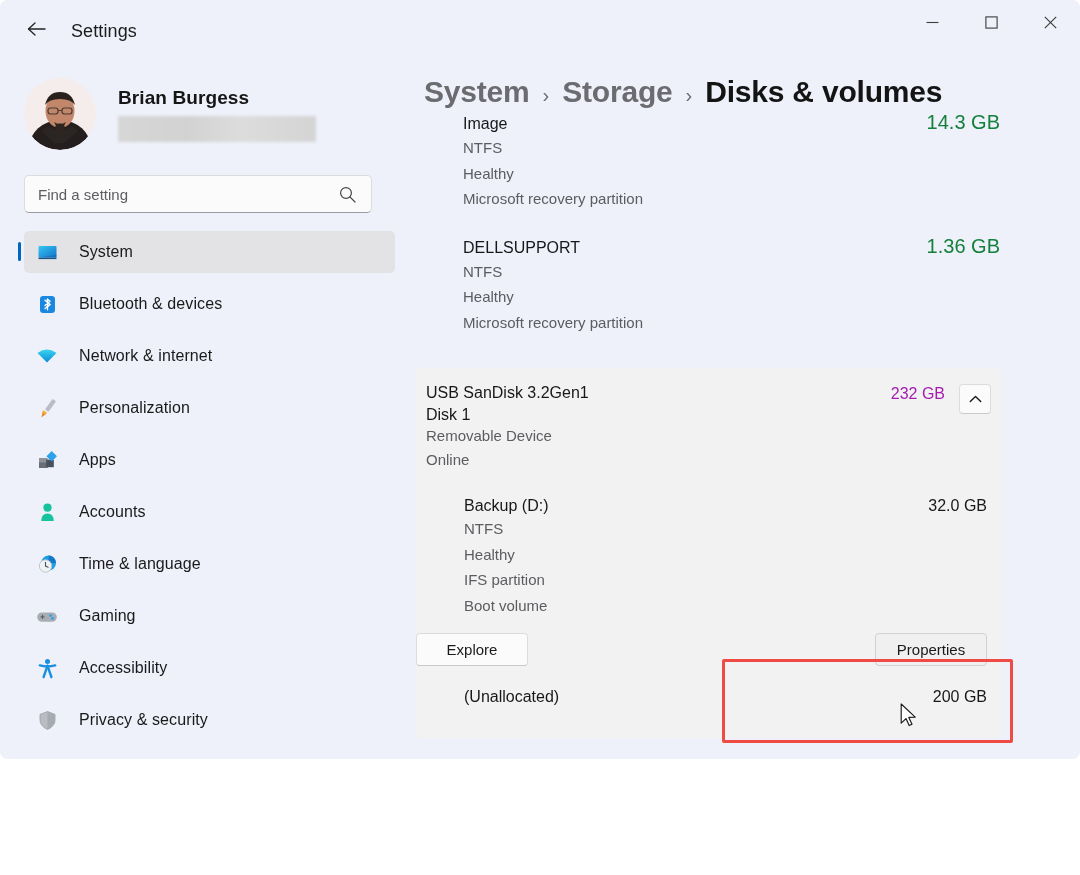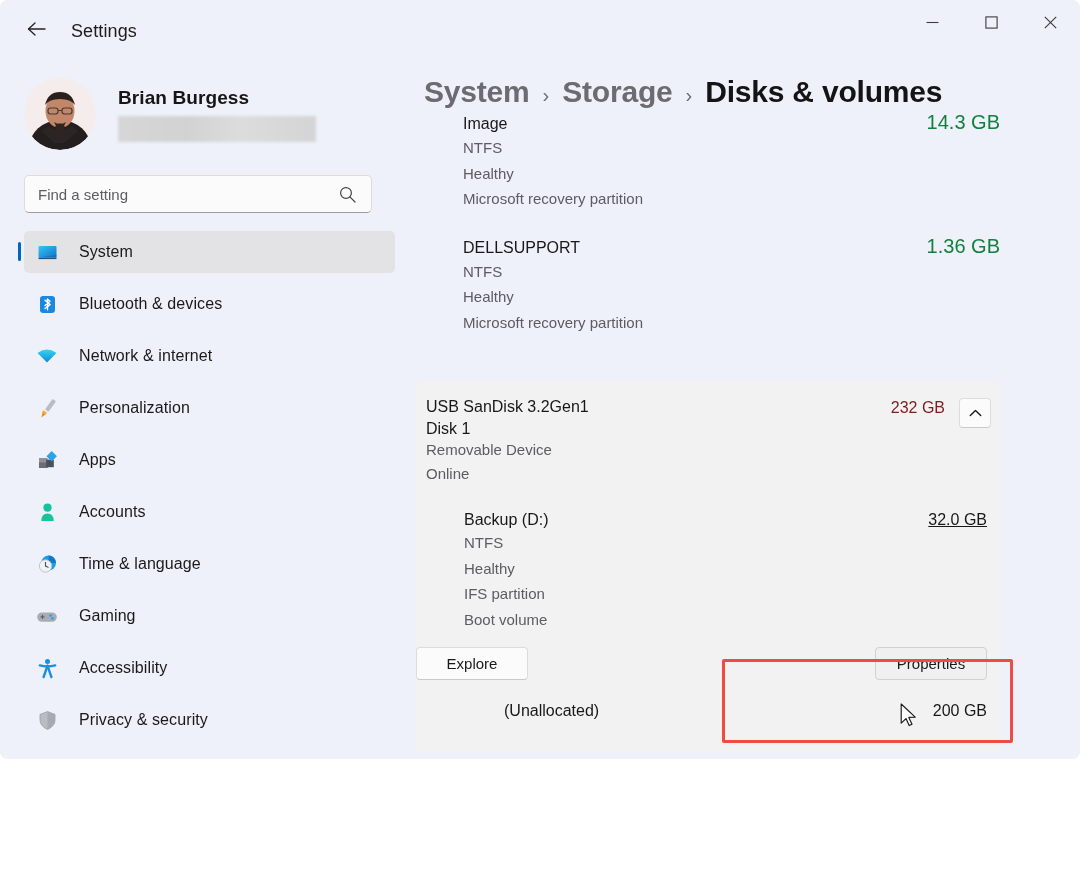--- a/index.html
+++ b/index.html
@@ -146,52 +146,52 @@
   .part-head {
     display: flex; justify-content: space-between; align-items: baseline;
   }
   .part-name { font-size: 16px; color: #181818; }
   .part-size { font-size: 20px; color: #15803d; }
   .part-meta { font-size: 15px; color: #5c5c61; line-height: 23.5px; margin-top: 2px; }
 
   
   .disk-card {
     position: absolute;
-    left: 16px; top: 320px;
+    left: 16px; top: 306px;
     width: 585px;
     background: #f2f2f2;
     border-radius: 4px;
     padding: 16px 0 0 0;
   }
   .disk-head {
     display: flex; align-items: flex-start;
     padding: 0 10px 0 10px;
   }
   .disk-head-text { flex: 1; }
   .disk-title { font-size: 16px; color: #181818; }
   .disk-sub1 { font-size: 16px; color: #181818; margin-top: 4px; }
   .disk-meta { font-size: 15px; color: #5c5c61; line-height: 23.5px; }
   .disk-size {
-    font-size: 16px; color: #7f1d1d;
+    font-size: 16px; color: #a21caf;
     margin-right: 14px; margin-top: 1px;
   }
   .chevron-btn {
     width: 32px; height: 30px; flex: none;
     background: #fbfbfb;
     border: 1px solid #dcdce0;
     border-bottom-color: #c9c9ce;
     border-radius: 4px;
     display: flex; align-items: center; justify-content: center;
     cursor: pointer;
   }
 
   .volume { margin: 26px 0 0 48px; padding-right: 14px; }
   .vol-head { display: flex; justify-content: space-between; align-items: baseline; }
   .vol-name { font-size: 16px; color: #181818; }
-  .vol-size { font-size: 16px; color: #181818; text-decoration: underline; }
+  .vol-size { font-size: 16px; color: #181818; }
   .vol-meta { font-size: 15px; color: #5c5c61; line-height: 23.5px; margin-top: 2px; }
 
   .vol-actions {
     display: flex; justify-content: space-between;
     gap: 12px; margin: 16px 14px 0 0;
   }
   .action-btn {
     min-width: 112px; height: 33px;
     background: #fbfbfb;
     border: 1px solid #dcdce0;
@@ -201,21 +201,21 @@
     font-size: 15px; color: #1a1a1a;
     cursor: pointer;
   }
   .action-btn.hovered { background: #f0f0f0; border-color: #d0d0d5; }
 
   .unalloc {
     display: flex; justify-content: space-between; align-items: baseline;
     margin: 22px 14px 0 48px;
     padding-bottom: 32px;
   }
-  .unalloc-name { font-size: 16px; color: #181818; margin-left: 40px; }
+  .unalloc-name { font-size: 16px; color: #181818; }
   .unalloc-size { font-size: 16px; color: #181818; }
 
   
   .annot-box {
     position: absolute;
     left: 722px; top: 659px;
     width: 291px; height: 84px;
     border: 3px solid #f04a45;
     border-radius: 2px;
     pointer-events: none;

